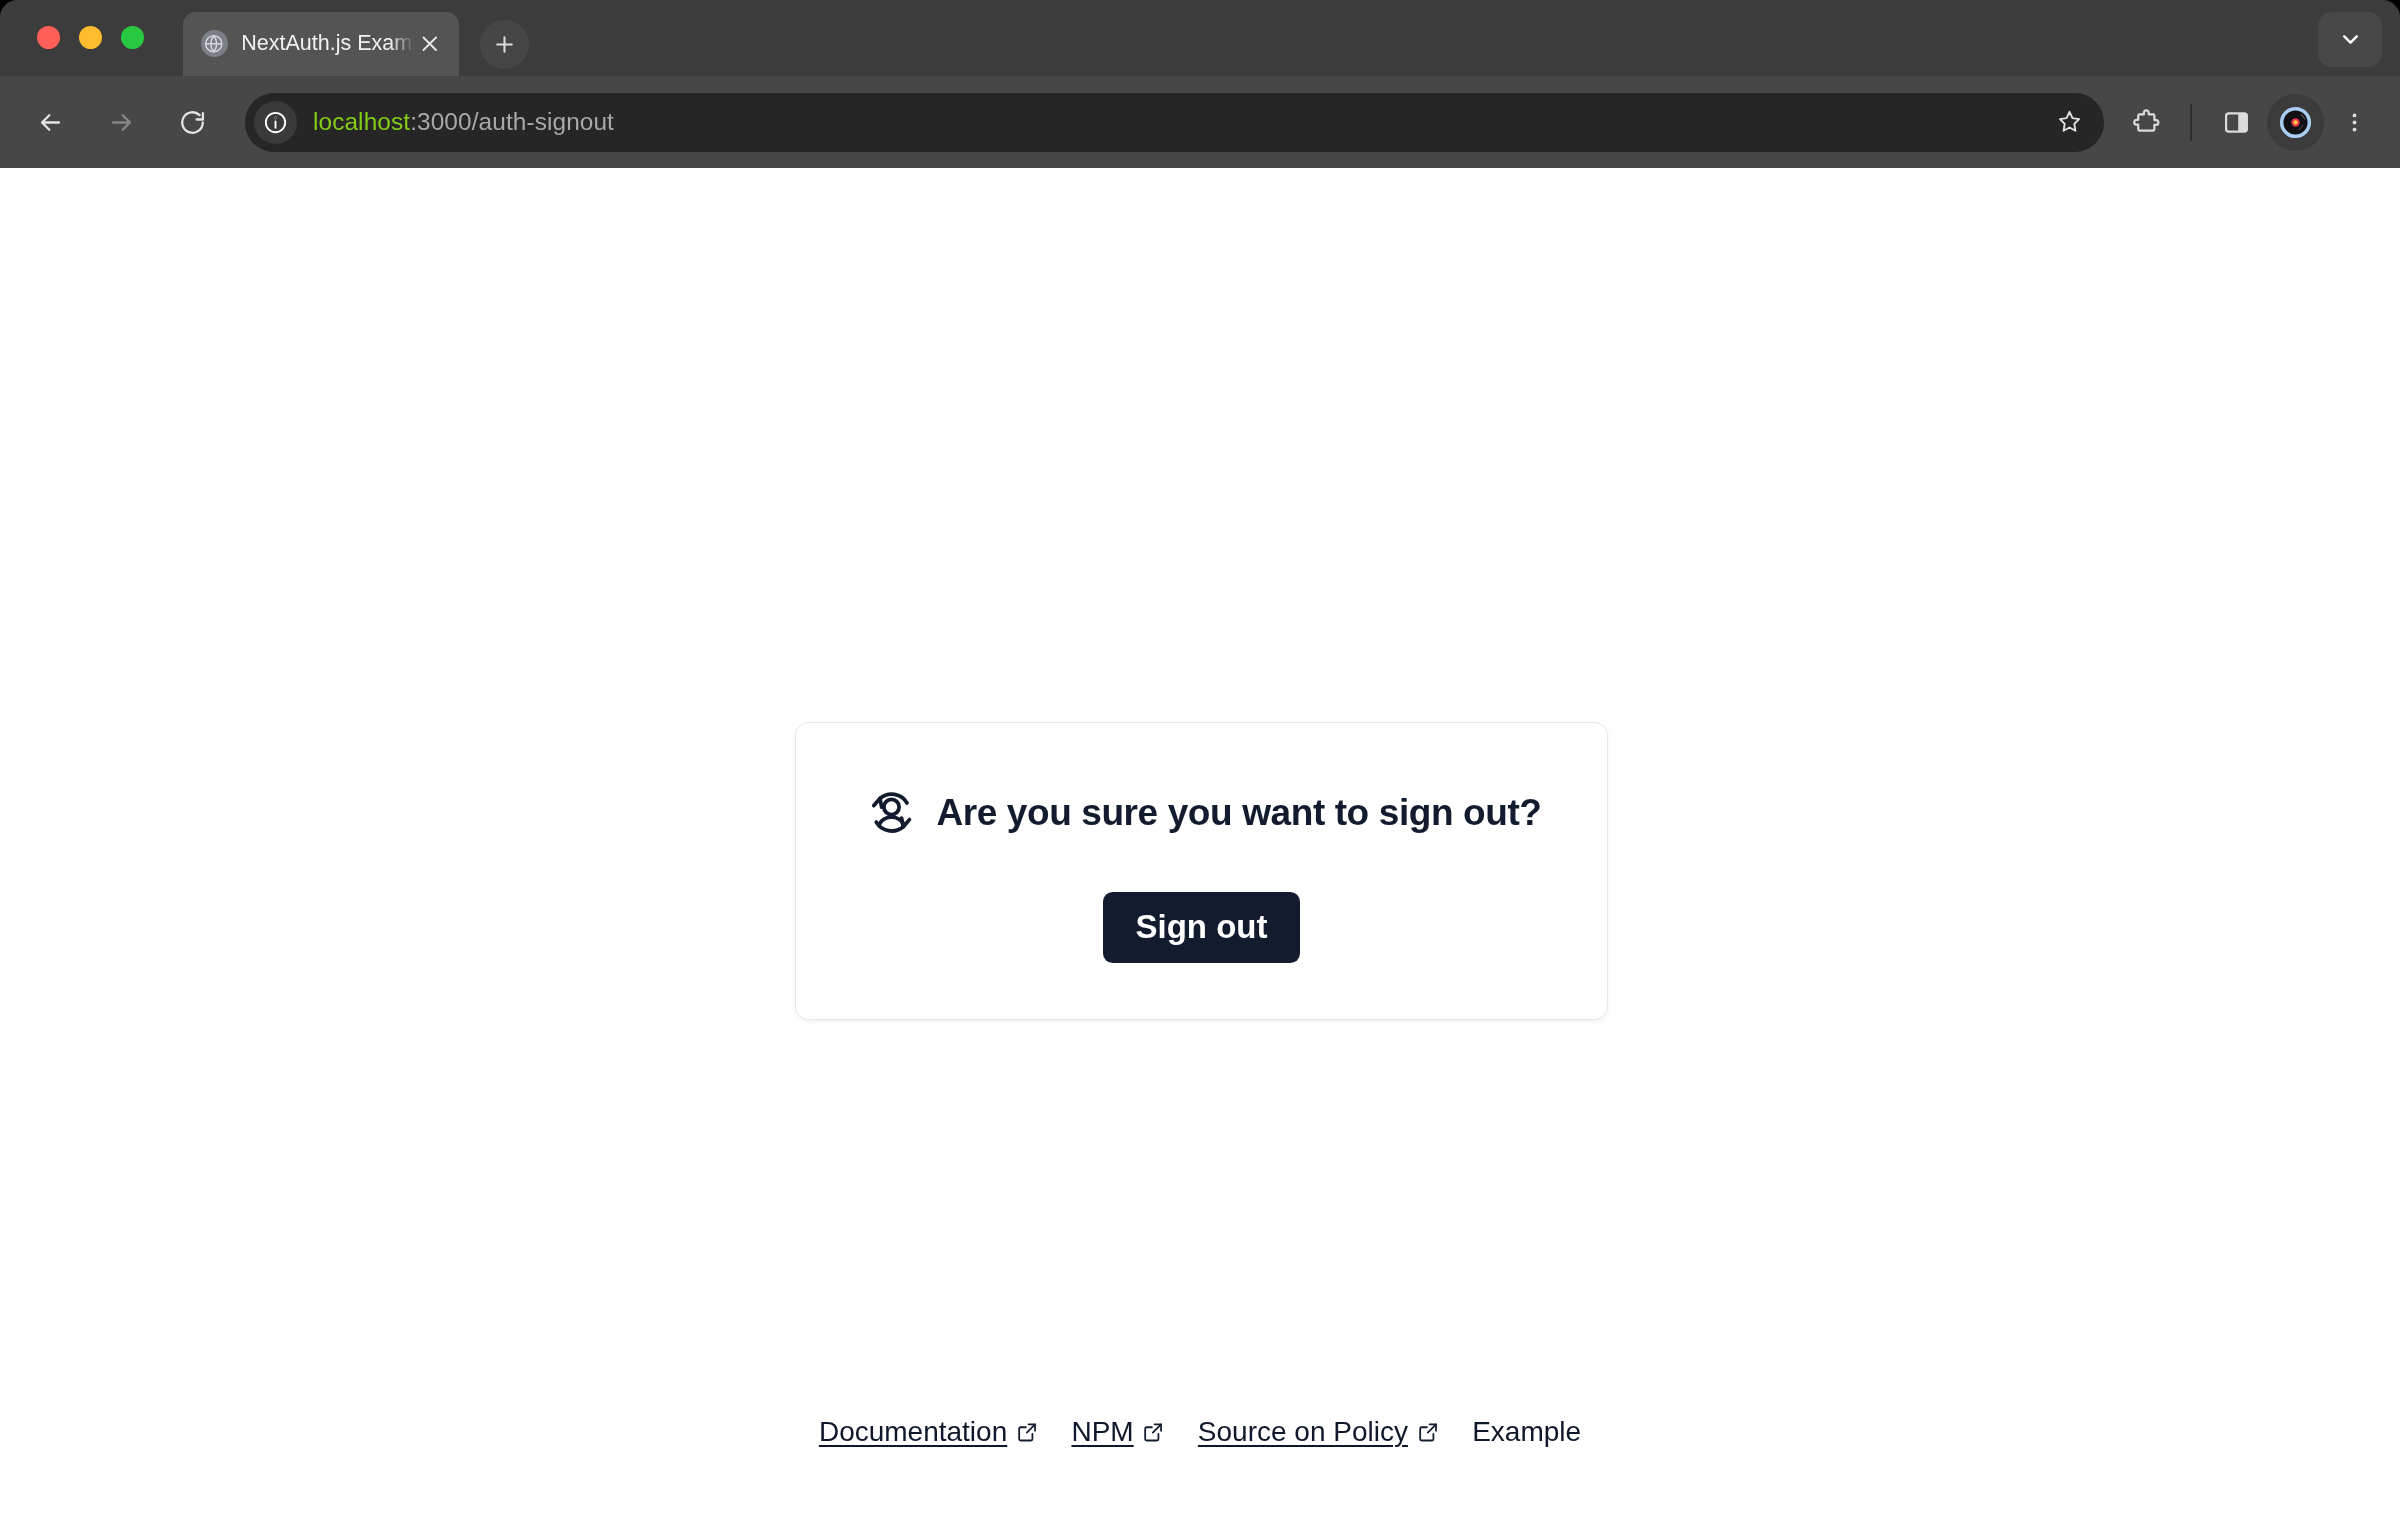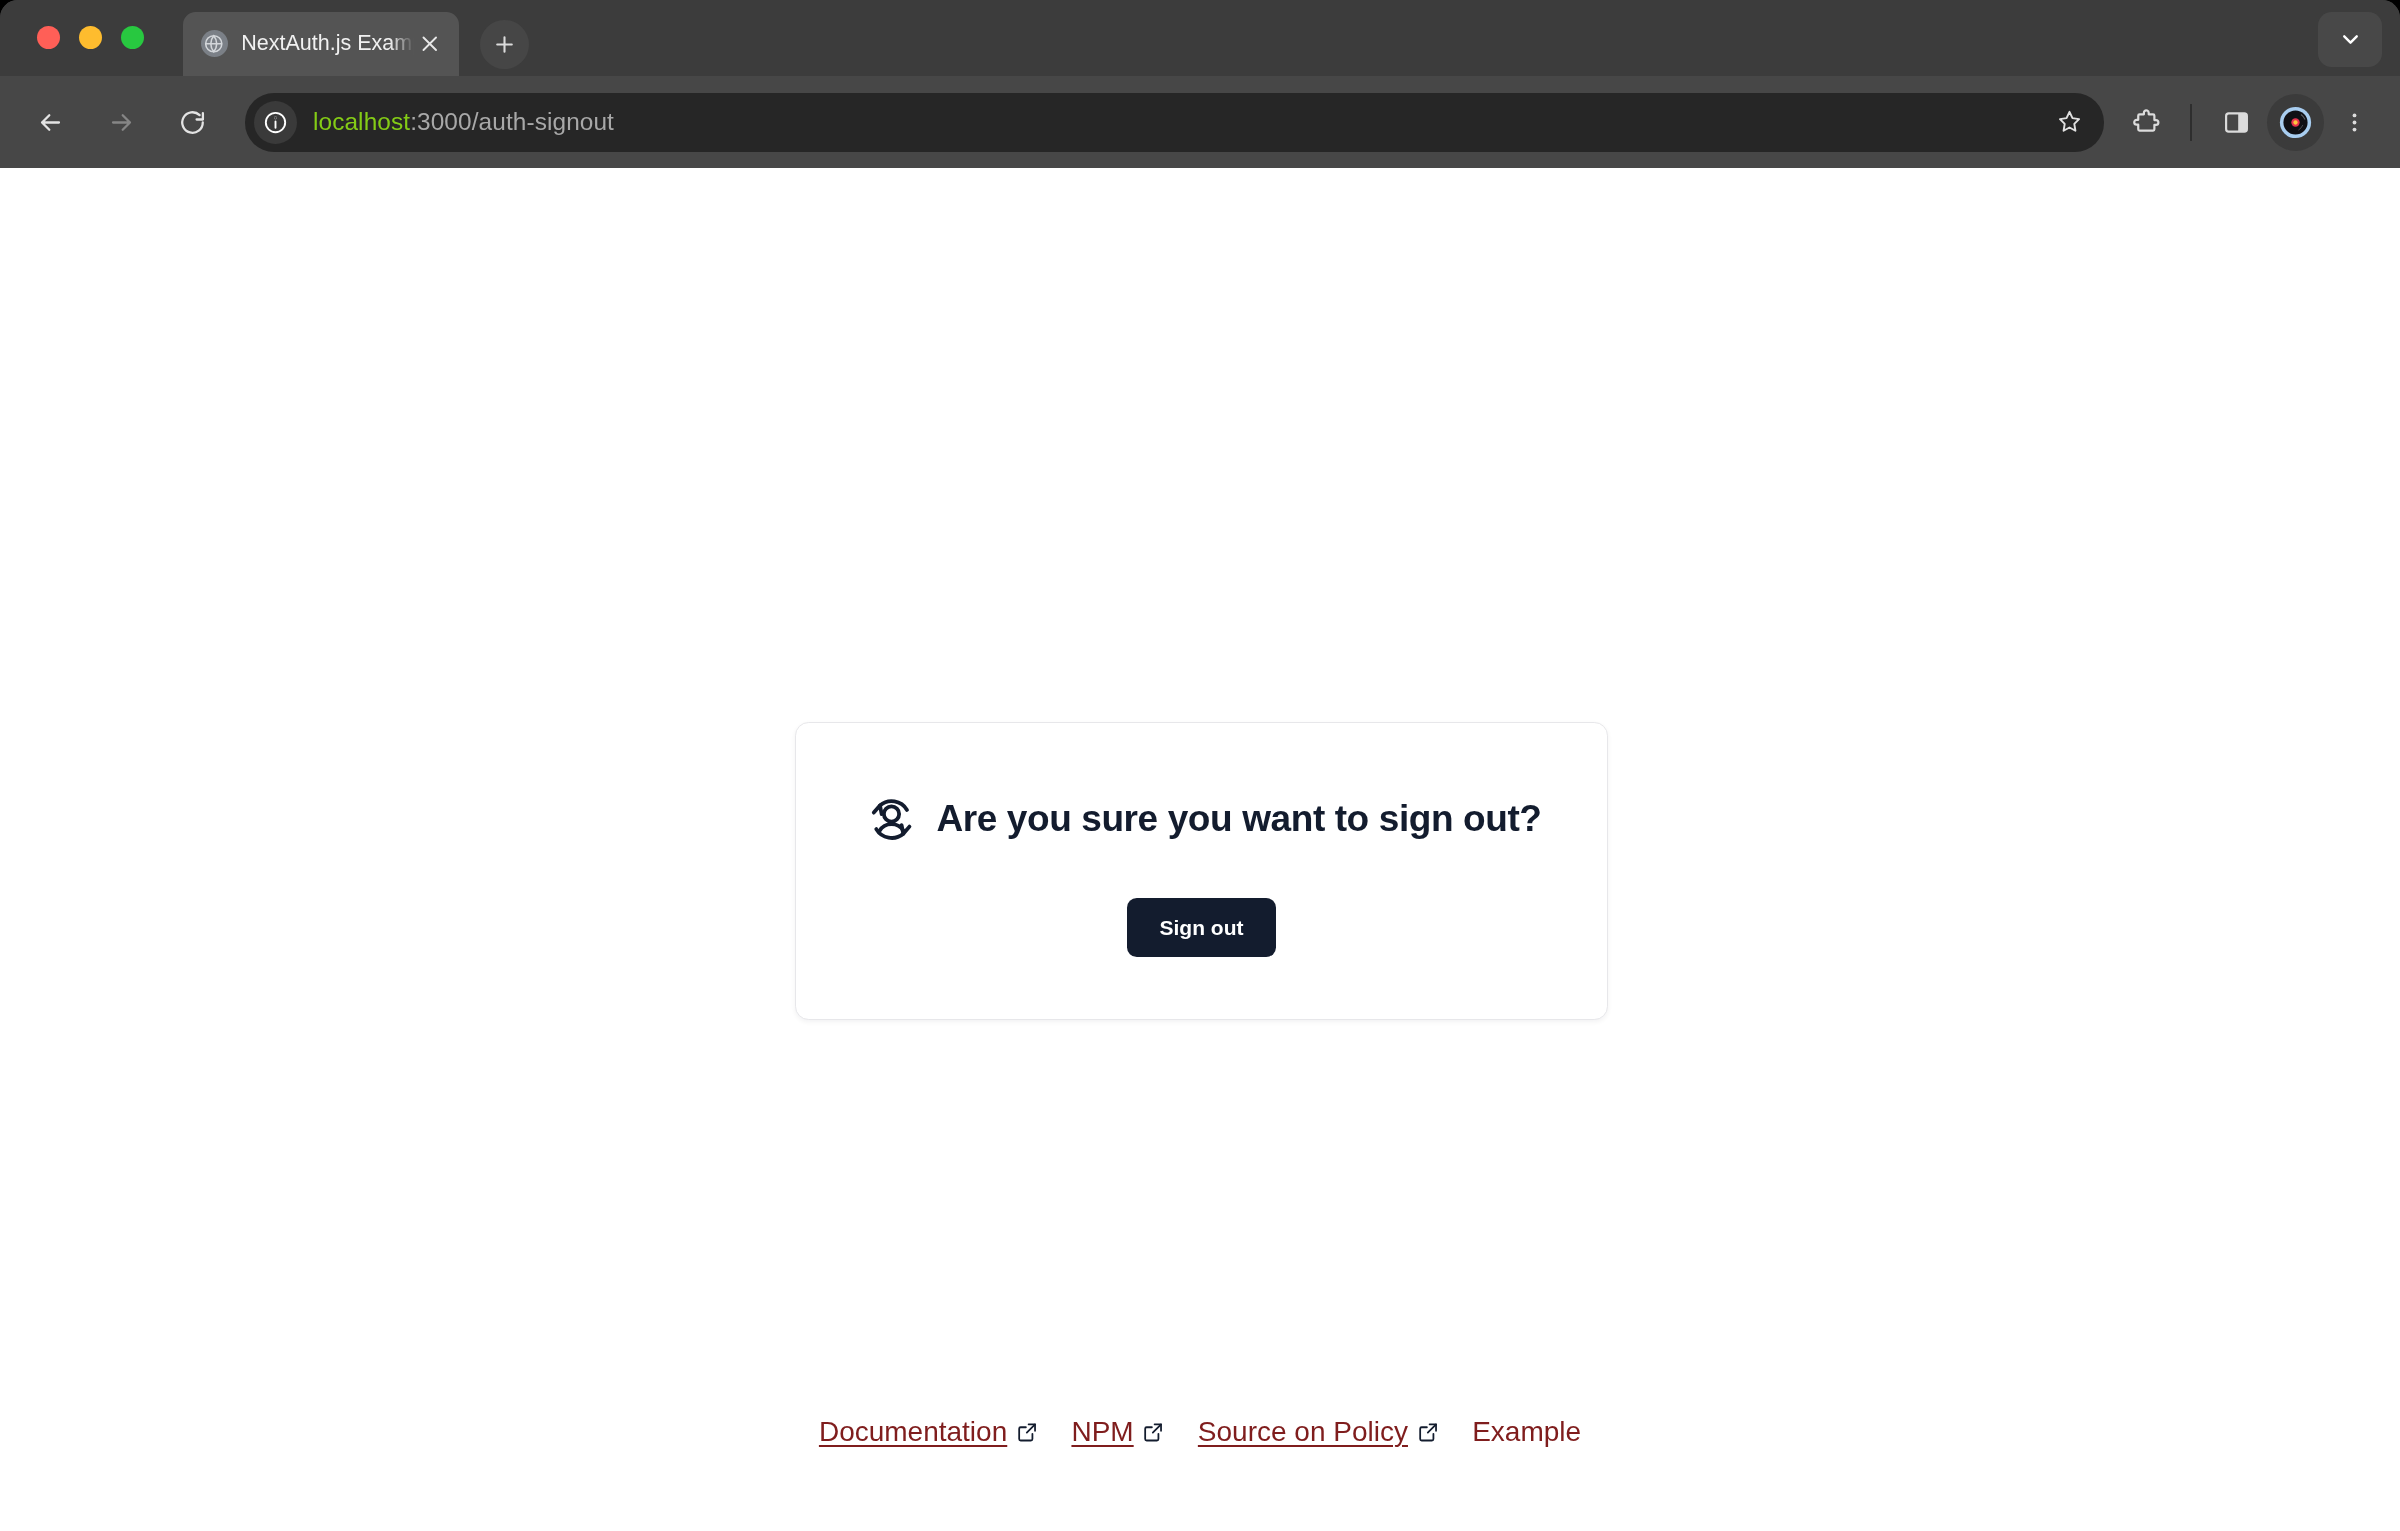--- a/index.html
+++ b/index.html
@@ -223,21 +223,21 @@
     white-space: nowrap;
   }
 
   .signout-button {
     margin-top: 49px;
     background: #131c2e;
     color: #ffffff;
     border: none;
     border-radius: 9.8px;
     font-family: "Liberation Sans", sans-serif;
-    font-size: 21px;
+    font-size: 33px;
     font-weight: bold;
     padding: 17.6px 33px;
     line-height: 1.1;
     cursor: pointer;
   }
 
   
   .page-footer {
     position: absolute;
     left: 0;
@@ -245,21 +245,21 @@
     width: 2400px;
     display: flex;
     justify-content: center;
     align-items: center;
     gap: 33px;
   }
   .footer-link {
     display: inline-flex;
     align-items: center;
     gap: 8.8px;
-    color: #7f1d1d;
+    color: #0f172a;
     font-size: 28px;
     text-decoration: none;
     white-space: nowrap;
   }
   .footer-link .flabel {
     text-decoration: underline;
     text-underline-offset: 3.9px;
     text-decoration-thickness: 2px;
   }
   .footer-link.plain .flabel { text-decoration: none; }

